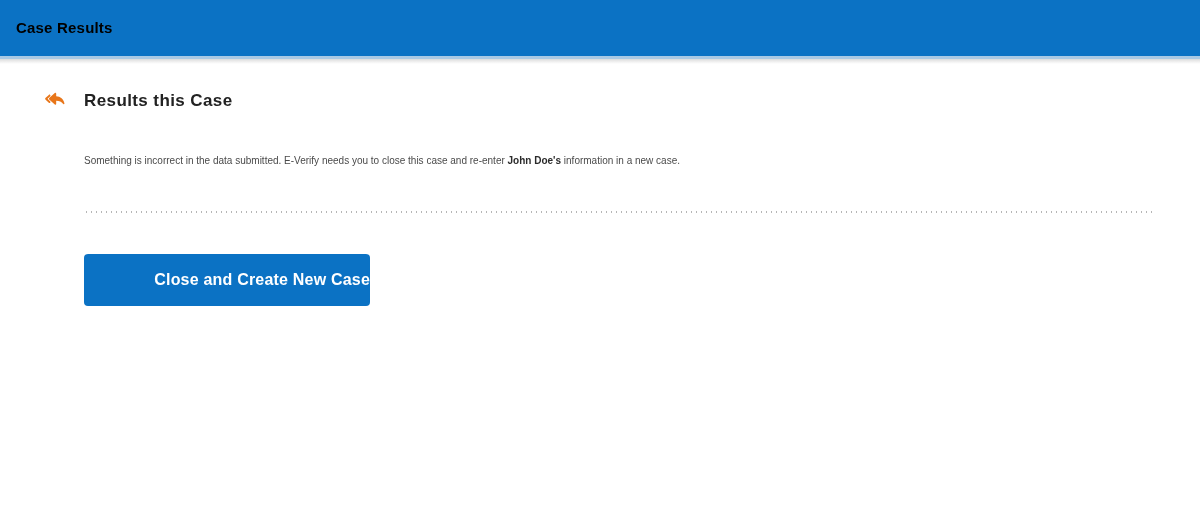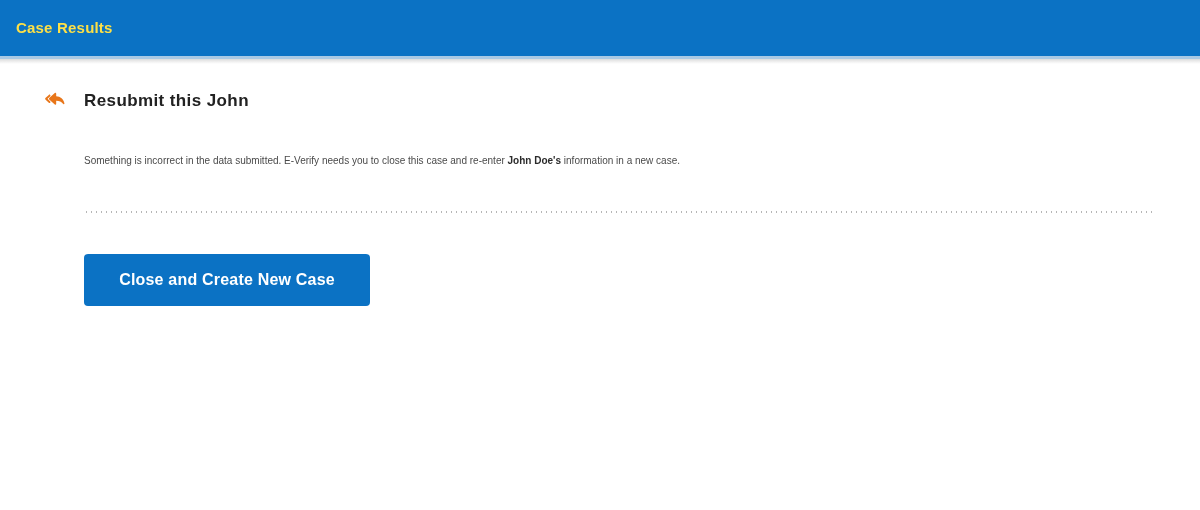--- a/index.html
+++ b/index.html
@@ -28,21 +28,21 @@
     top: 0;
     width: 1200px;
     height: 56px;
     background: #0b72c4;
     box-sizing: border-box;
   }
   .header-title {
     position: absolute;
     left: 16px;
     top: 18px;
-    color: #fde047;
+    color: #000000;
     font-size: 15px;
     font-weight: bold;
     letter-spacing: 0.2px;
     line-height: 20px;
     white-space: nowrap;
   }
   .header-underline {
     position: absolute;
     left: 0;
     top: 56px;
@@ -127,21 +127,21 @@
     background: #0b72c4;
     border: none;
     border-radius: 4px;
     color: #ffffff;
     font-family: "Liberation Sans", sans-serif;
     font-size: 16px;
     font-weight: bold;
     letter-spacing: 0.2px;
     cursor: pointer;
     padding: 0;
-    text-align: center;
+    text-align: right;
     line-height: 52px;
   }
 </style>
 </head>
 <body>
 
 <div class="page">
 
   <div class="header-bar">
     <div class="header-title">Case Results</div>
@@ -149,21 +149,21 @@
   <div class="header-underline"></div>
   <div class="header-shadow"></div>
 
   <div class="content">
 
     <div class="section-heading-row">
       <svg class="reply-icon" viewBox="0 0 22 20">
         <path d="M12.2 5.2 C16.4 5.2 19.6 8.1 20.4 12.2 C20.6 13.1 19.5 13.5 19.0 12.8 C17.6 10.8 15.4 9.8 12.2 9.8 L12.2 12.9 C12.2 13.7 11.4 14.0 10.8 13.5 L5.2 8.5 C4.8 8.1 4.8 7.5 5.2 7.1 L10.8 2.1 C11.4 1.6 12.2 1.9 12.2 2.7 Z" fill="#e8761a"></path>
         <path d="M6.2 5.2 C6.6 4.8 6.6 4.2 6.2 3.9 C5.8 3.5 5.2 3.5 4.8 3.9 L1.4 7.1 C1.0 7.5 1.0 8.1 1.4 8.5 L4.8 11.7 C5.2 12.1 5.8 12.1 6.2 11.7 C6.6 11.3 6.6 10.7 6.2 10.4 L3.6 7.8 Z" fill="#e8761a"></path>
       </svg>
-      <div class="section-heading-text">Resubmit this John</div>
+      <div class="section-heading-text">Results this Case</div>
     </div>
 
     <div class="body-paragraph">
       <span>Something is incorrect in the data submitted. E-Verify needs you to close this case and re-enter </span><b>John Doe's</b><span> information in a new case.</span>
     </div>
 
     <div class="dotted-divider"></div>
 
     <button class="primary-button">Close and Create New Case</button>
 

